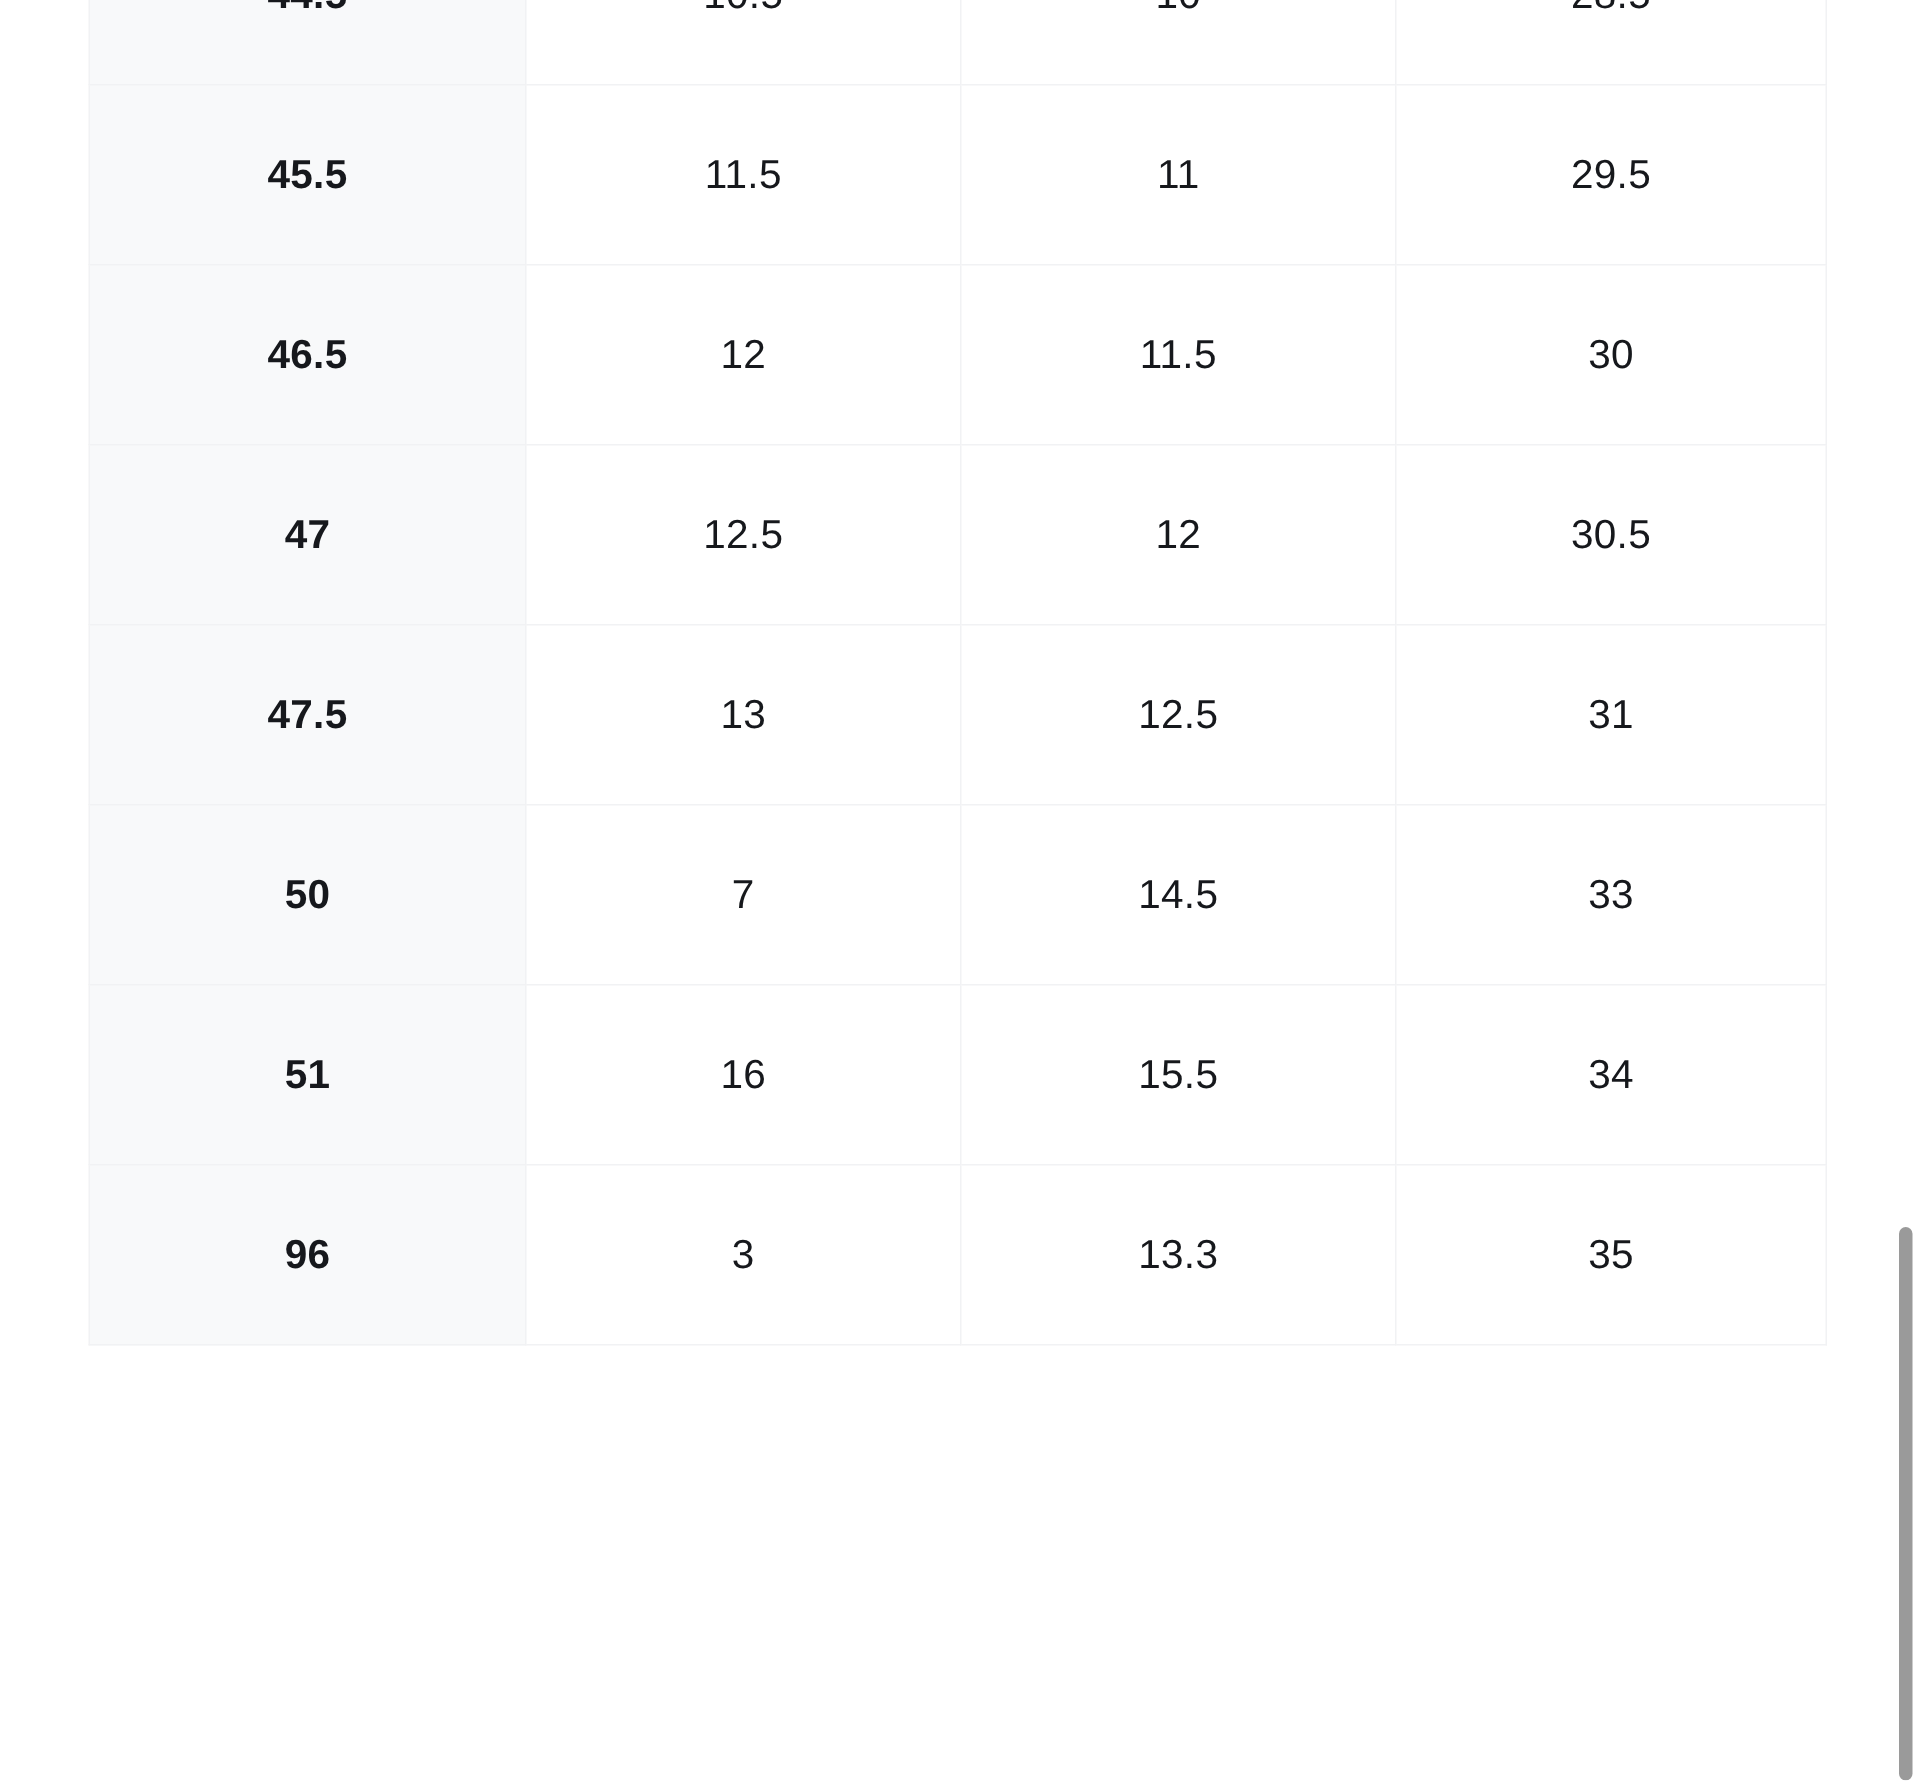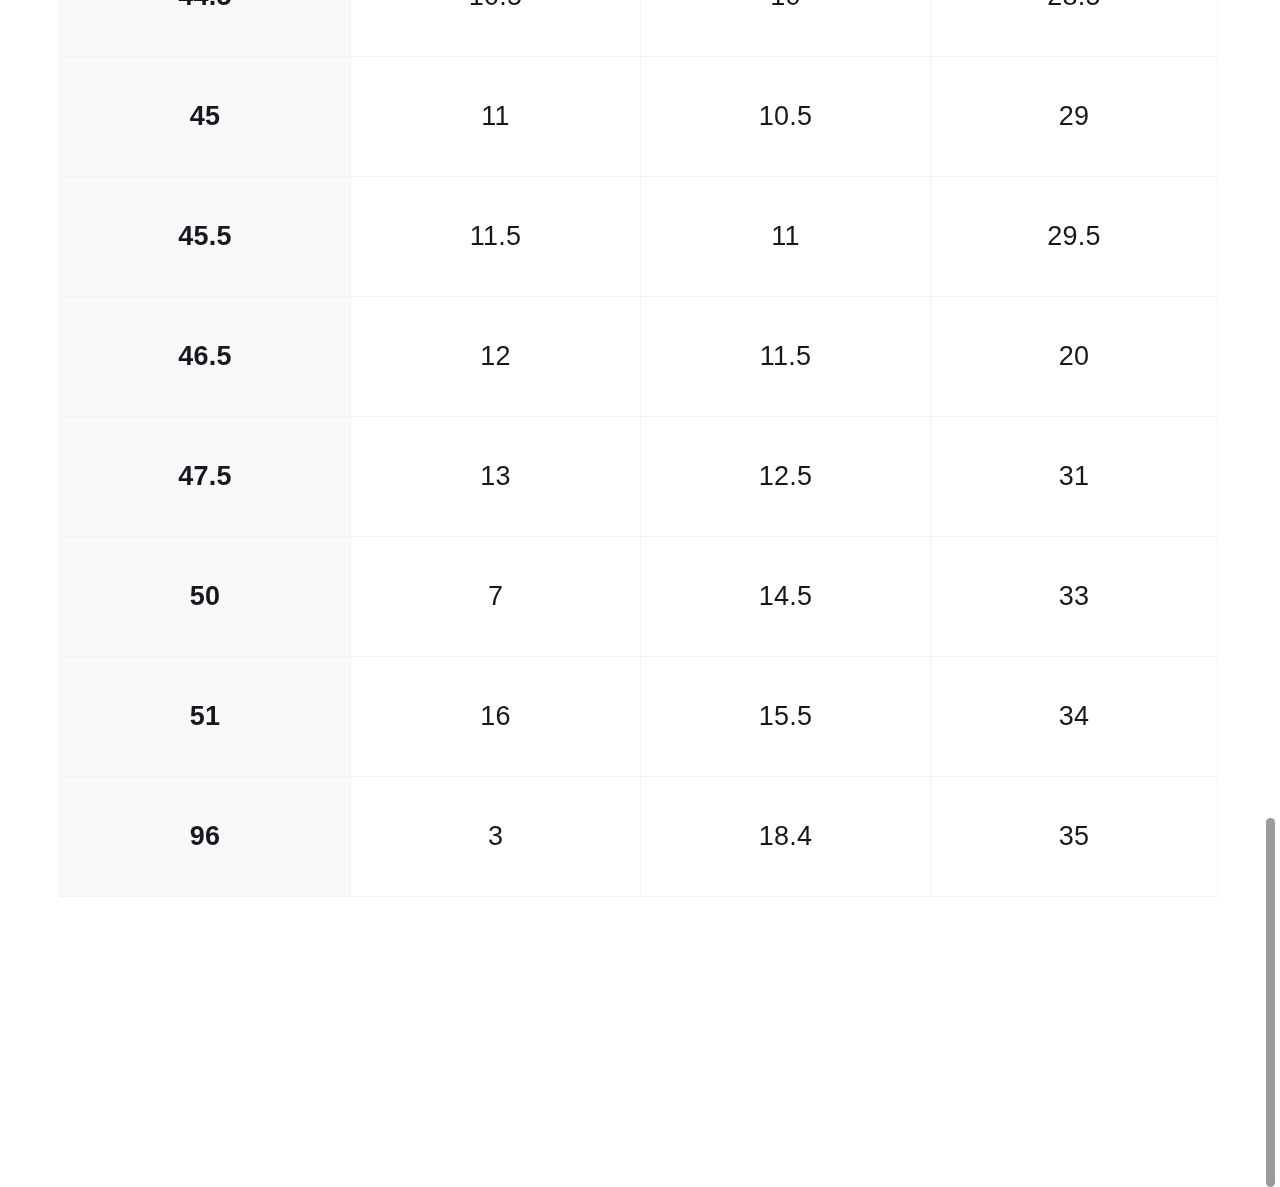--- a/index.html
+++ b/index.html
@@ -106,36 +106,36 @@
       </colgroup>
       <tbody id="table-body">
 
       <tr>
             <td class="col-first">44.5</td>
             <td>10.5</td>
             <td>10</td>
             <td class="col-last">28.5</td>
           </tr>
           <tr>
-            <td class="col-first">45</td>
-            <td>11</td>
-            <td>10.5</td>
-            <td class="col-last">29</td>
-          </tr>
-          <tr>
             <td class="col-first">45.5</td>
             <td>11.5</td>
             <td>11</td>
             <td class="col-last">29.5</td>
           </tr>
           <tr>
             <td class="col-first">46.5</td>
             <td>12</td>
             <td>11.5</td>
-            <td class="col-last">20</td>
+            <td class="col-last">30</td>
+          </tr>
+          <tr>
+            <td class="col-first">47</td>
+            <td>12.5</td>
+            <td>12</td>
+            <td class="col-last">30.5</td>
           </tr>
           <tr>
             <td class="col-first">47.5</td>
             <td>13</td>
             <td>12.5</td>
             <td class="col-last">31</td>
           </tr>
           <tr>
             <td class="col-first">50</td>
             <td>7</td>
@@ -144,21 +144,21 @@
           </tr>
           <tr>
             <td class="col-first">51</td>
             <td>16</td>
             <td>15.5</td>
             <td class="col-last">34</td>
           </tr>
           <tr>
             <td class="col-first">96</td>
             <td>3</td>
-            <td>18.4</td>
+            <td>13.3</td>
             <td class="col-last">35</td>
           </tr>
         </tbody>
     </table>
   </div>
 
   <div id="page-scrollbar" style="background: rgb(255, 255, 255);">
     <div id="page-scrollbar-thumb" style="top: 818px; height: 369px; background: rgb(154, 154, 154);"></div>
   </div>
 

